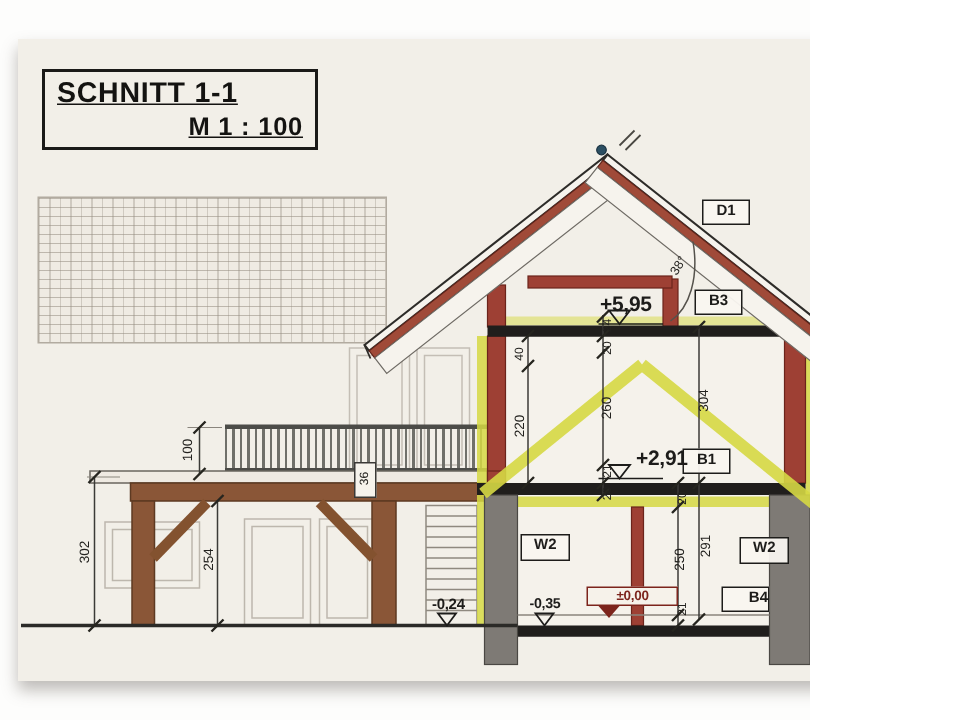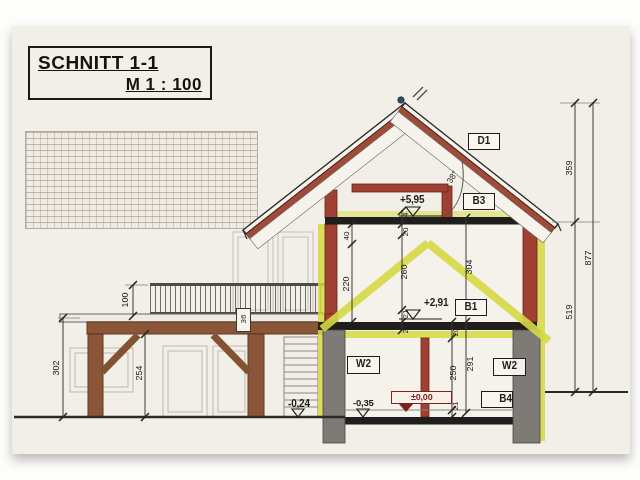--- a/index.html
+++ b/index.html
@@ -1,16 +1,16 @@
 <!DOCTYPE html>
 <html><head>
 <meta charset="utf-8">
 <style>
   html,body{margin:0;padding:0;background:#ffffff;}
-  #stage{position:relative;width:640px;height:480px;background:#fdfdfc;overflow:hidden;
+  #stage{position:relative;width:540px;height:480px;background:#fdfdfc;overflow:hidden;
          font-family:"Liberation Sans",sans-serif;text-decoration:underline;}
   #paper{position:absolute;left:12px;top:26px;width:618px;height:428px;background:#f2efe8;
          box-shadow:0 6px 10px rgba(95,88,80,.4);}
   svg{position:absolute;left:0;top:0;}
   .abs{position:absolute;}
   
   #titlebox{left:28px;top:46px;width:184px;height:54px;border:2px solid #1b1a18;
             padding:4px 8px;box-sizing:border-box;background:#f2efe8;}
   #titlebox .t1{font-size:19px;font-weight:bold;color:#141311;text-decoration:underline;line-height:22px;letter-spacing:.5px;}
   #titlebox .t2{font-size:17px;font-weight:bold;color:#141311;text-decoration:underline;line-height:21px;letter-spacing:.5px;text-align:right;}
@@ -19,21 +19,21 @@
          background-image:repeating-linear-gradient(180deg,rgba(148,140,128,.55) 0 1px,transparent 1px 6px),
                           repeating-linear-gradient(90deg,rgba(148,140,128,.35) 0 1px,transparent 1px 7px);}
   
   #railing{left:150px;top:283px;width:175px;height:32px;box-sizing:border-box;
            border-top:3px solid #4c4c48;border-bottom:3px solid #4c4c48;
            background-image:repeating-linear-gradient(90deg,#70706a 0 1.5px,transparent 1.5px 5px);}
   
   .tag{border:1.2px solid #1d1c1a;background:rgba(249,246,240,.95);color:#1d1c1a;
        font-size:10px;font-weight:bold;text-align:center;line-height:14px;}
   
-  .lvl{font-size:10px;font-weight:bold;color:#1d1c1a;letter-spacing:-.2px;white-space:nowrap;}
+  .lvl{font-size:14px;font-weight:bold;color:#1d1c1a;letter-spacing:-.2px;white-space:nowrap;}
   .lvl.red{color:#7c241c;border:1.2px solid #7c241c;background:#f6f2ea;padding:0 19px;font-size:9px;line-height:11px;}
   
   .dim{position:absolute;font-size:9px;color:#23221f;white-space:nowrap;
        transform:translate(-50%,-50%) rotate(-90deg);}
   .dim.sm{font-size:8px;}
   #deck36{left:236px;top:308px;width:13px;height:22px;border:1px solid #3a3936;background:#f6f3ec;}
   #deg38{position:absolute;left:452px;top:177px;font-size:8.5px;color:#23221f;
          transform:translate(-50%,-50%) rotate(-58deg);}
 </style>
 </head>

